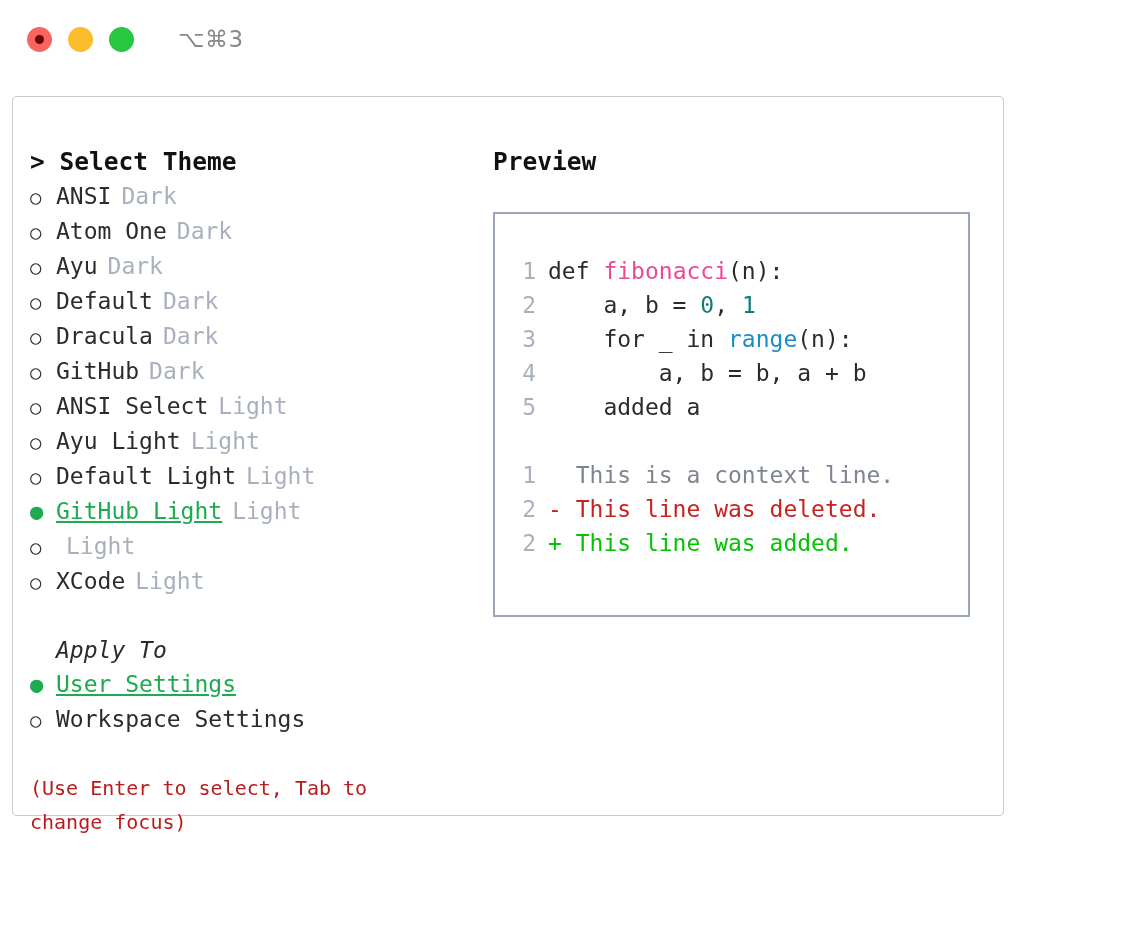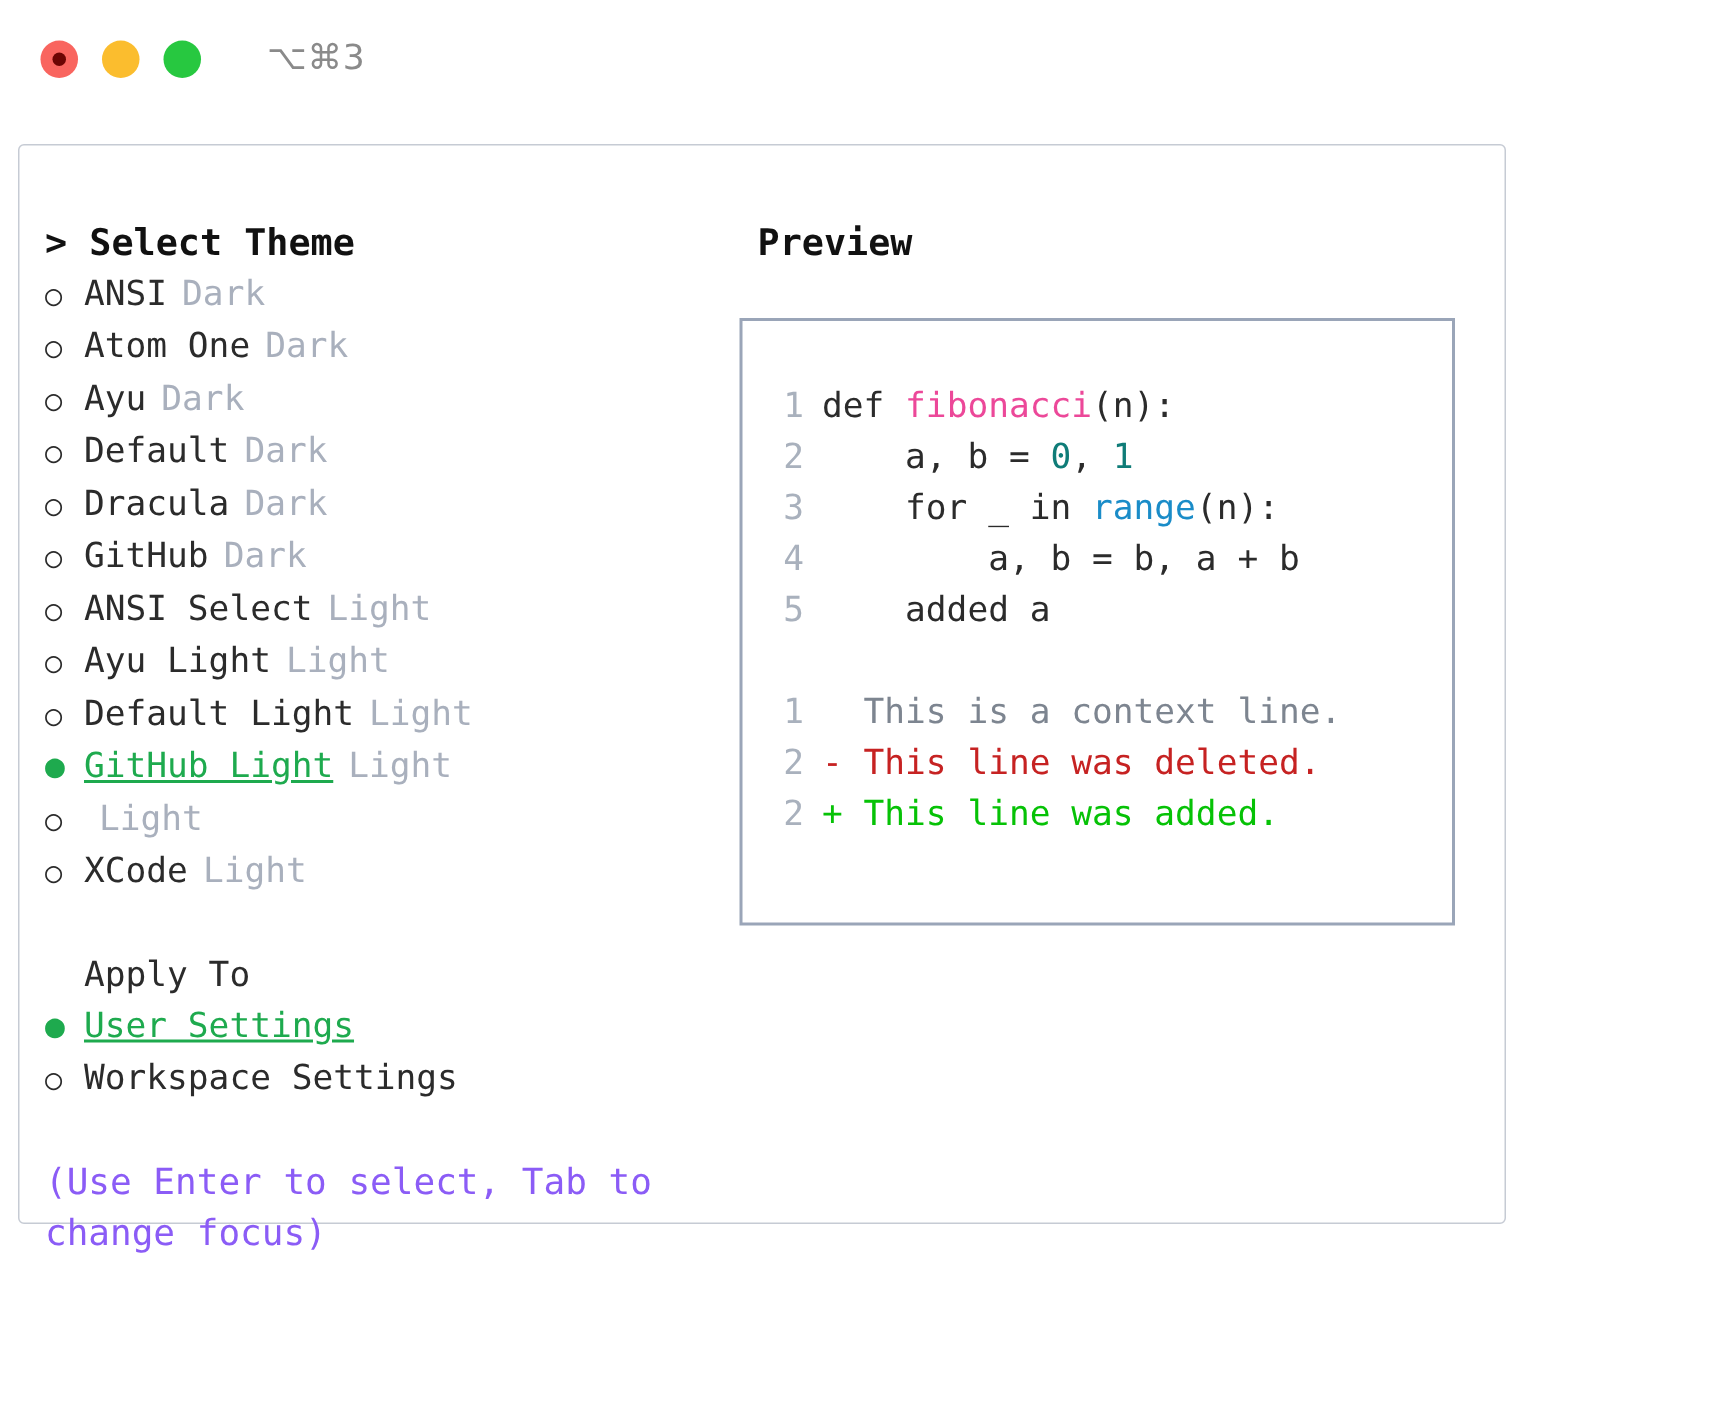--- a/index.html
+++ b/index.html
@@ -131,42 +131,43 @@
   }
 
   .spacer-sm { height: 34px; }
 
   #apply-title {
     font-size: 23px;
     color: #2b2b2b;
     line-height: 34px;
     padding-left: 26px;
     white-space: pre;
+    font-style: italic;
   }
 
   #hint {
     margin-top: 34px;
-    font-size: 24px;
-    line-height: 34px;
-    color: #8b5cf6;
+    font-size: 20px;
+    line-height: 34px;
+    color: #b91c1c;
     width: 410px;
     white-space: pre-wrap;
   }
 
   
   #right-col {
     padding: 48px 0 0 0;
     box-sizing: border-box;
   }
   #preview-title {
     font-size: 24.5px;
     font-weight: bold;
     color: #111111;
     line-height: 34px;
-    margin-left: 12px;
+    margin-left: 0;
   }
   #preview-box {
     margin-top: 33px;
     width: 477px;
     height: 405px;
     border: 2px solid #9aa5b8;
     box-sizing: border-box;
     background: #ffffff;
     padding: 40px 0 0 15px;
   }

